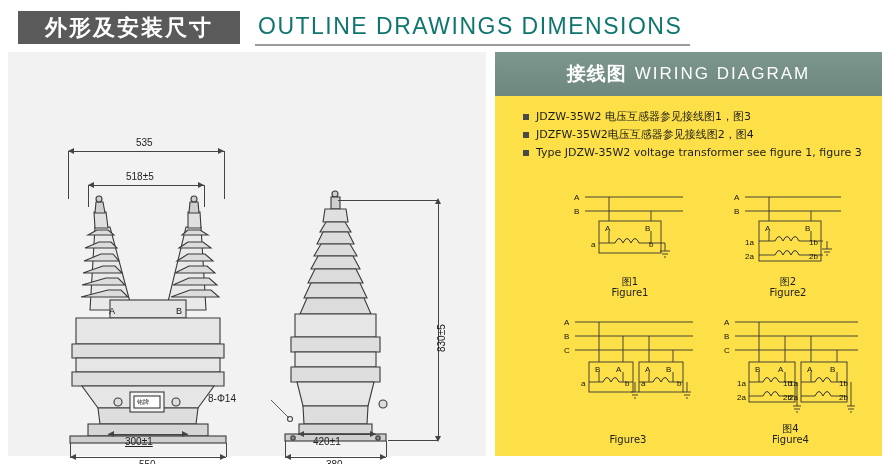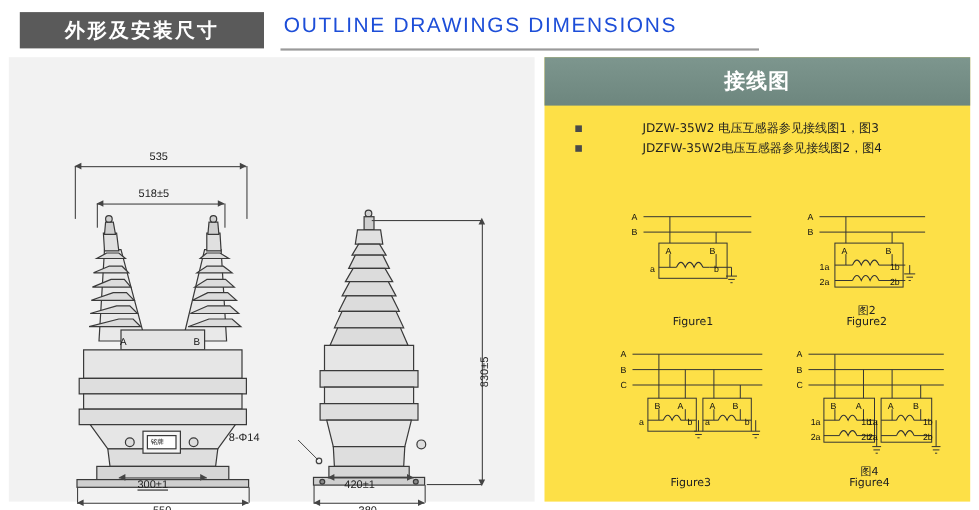--- a/index.html
+++ b/index.html
@@ -16,26 +16,26 @@
   #header {
     position: absolute; left: 0; top: 0; width: 890px; height: 50px;
   }
   #header-cn-box {
     position: absolute; left: 18px; top: 11px;
     width: 222px; height: 33px;
     background: #5a5a5a;
     display: flex; align-items: center; justify-content: center;
   }
   #header-cn-text {
-    color: #ffffff; font-size: 18px; font-weight: bold; letter-spacing: 2px;
+    color: #ffffff; font-size: 22px; font-weight: bold; letter-spacing: 2px;
     font-family: "DejaVu Sans", sans-serif;
   }
   #header-en-text {
     position: absolute; left: 258px; top: 13px;
-    color: #1d4ed8; font-size: 19px; letter-spacing: 1.5px;
+    color: #0f766e; font-size: 23px; letter-spacing: 1.5px;
     font-family: "Liberation Sans", sans-serif;
   }
   #header-rule {
     position: absolute; left: 255px; top: 44px; width: 435px; height: 2px;
     background: #9a9a9a;
   }
 
   
   #left-panel {
     position: absolute; left: 8px; top: 52px; width: 478px; height: 404px;
@@ -94,21 +94,20 @@
   .note-row {
     display: flex; align-items: flex-start; margin-bottom: 5px;
   }
   .note-bullet {
     width: 6px; height: 6px; background: #4a4a4a; margin-top: 4px; margin-right: 7px;
     flex: 0 0 auto;
   }
   .note-text {
     font-size: 11px; color: #1e1e1e; line-height: 13px;
     font-family: "DejaVu Sans", sans-serif;
-    margin-left: 48px;
   }
 
   .fig-cell { position: absolute; }
   .fig-caption-cn, .fig-caption-en {
     position: absolute; width: 100%; text-align: center; font-size: 10px; color: #222;
     font-family: "DejaVu Sans", sans-serif;
   }
   svg { display: block; }
 </style>
 </head>
@@ -258,31 +257,36 @@
   <div class="arrow-r" style="left:372px;top:402px;"></div>
   <div class="dim-line v-line" style="left:277px;top:389px;height:16px;"></div>
   <div class="dim-line v-line" style="left:378px;top:389px;height:16px;"></div>
   <div class="dim-text" style="left:318px;top:407px;">380</div>
 </div>
 
 <div id="right-panel">
 
   <div id="wiring-title-bar">
     <span id="wiring-title-cn">接线图</span>
+    <span id="wiring-title-en">WIRING DIAGRAM</span>
   </div>
 
   <div id="notes">
     <div class="note-row">
       <span class="note-bullet"></span>
       <span class="note-text">JDZW-35W2 电压互感器参见接线图1，图3</span>
     </div>
     <div class="note-row">
       <span class="note-bullet"></span>
       <span class="note-text">JDZFW-35W2电压互感器参见接线图2，图4</span>
     </div>
+    <div class="note-row">
+      <span class="note-bullet"></span>
+      <span class="note-text">Type JDZW-35W2 voltage transformer see figure 1, figure 3</span>
+    </div>
   </div>
 
   <div class="fig-cell" style="left:70px;top:135px;width:130px;height:110px;">
     <svg width="130" height="85">
       <g stroke="#333" stroke-width="0.9" fill="none">
         <line x1="20" y1="10" x2="118" y2="10"></line>
         <line x1="20" y1="24" x2="118" y2="24"></line>
 
         <rect x="34" y="34" width="62" height="32"></rect>
 
@@ -304,20 +308,21 @@
         <line x1="99" y1="70" x2="101" y2="70"></line>
         <line x1="96" y1="56" x2="100" y2="56"></line>
       </g>
       <text x="9" y="13" font-size="8" fill="#111" font-family="Liberation Sans">A</text>
       <text x="9" y="27" font-size="8" fill="#111" font-family="Liberation Sans">B</text>
       <text x="40" y="44" font-size="8" fill="#111" font-family="Liberation Sans">A</text>
       <text x="80" y="44" font-size="8" fill="#111" font-family="Liberation Sans">B</text>
       <text x="26" y="60" font-size="8" fill="#111" font-family="Liberation Sans">a</text>
       <text x="84" y="60" font-size="8" fill="#111" font-family="Liberation Sans">b</text>
     </svg>
+    <div class="fig-caption-cn" style="top:88px;">图1</div>
     <div class="fig-caption-en" style="top:100px;">Figure1</div>
   </div>
 
   <div class="fig-cell" style="left:228px;top:135px;width:130px;height:110px;">
     <svg width="130" height="85">
       <g stroke="#333" stroke-width="0.9" fill="none">
         <line x1="22" y1="10" x2="118" y2="10"></line>
         <line x1="22" y1="24" x2="118" y2="24"></line>
         <rect x="36" y="34" width="62" height="40"></rect>
         <line x1="46" y1="10" x2="46" y2="34"></line>

